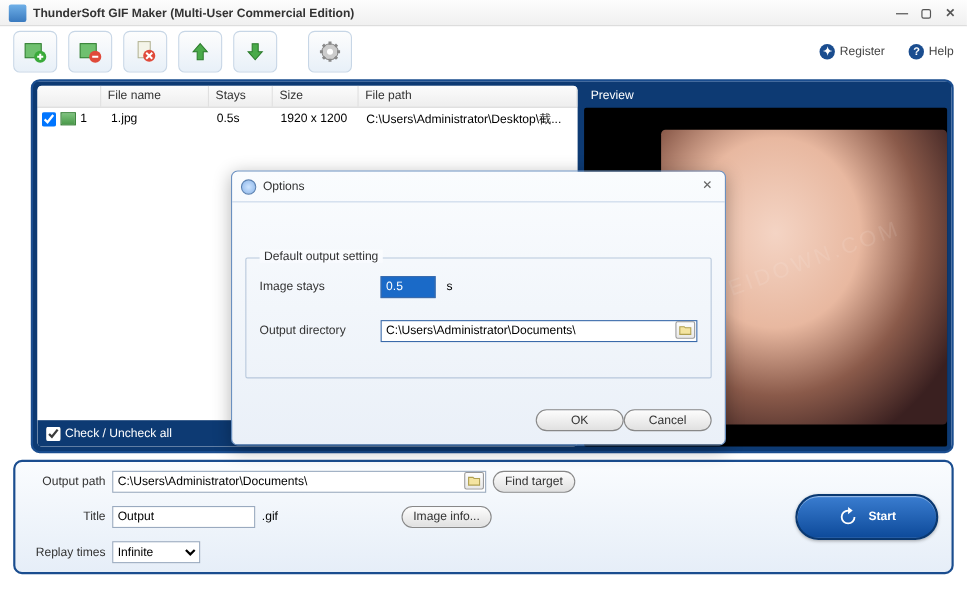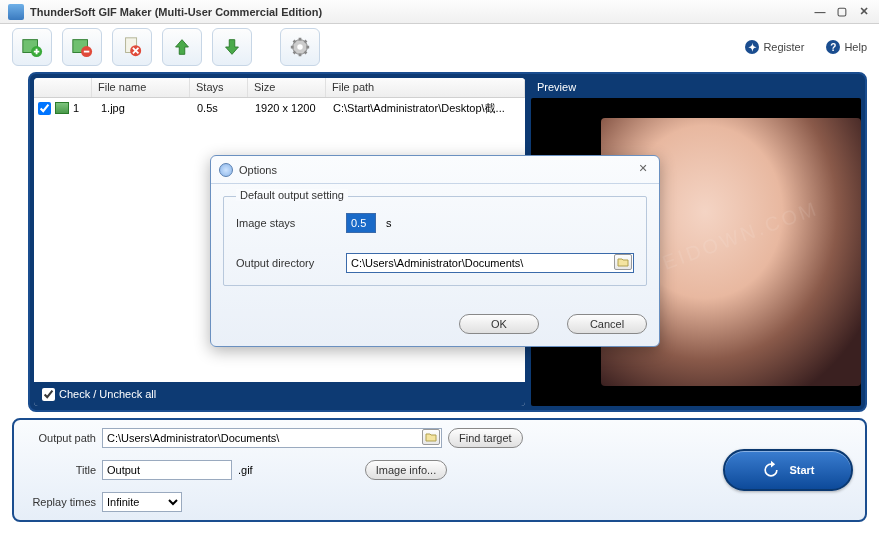--- a/index.html
+++ b/index.html
@@ -50,28 +50,28 @@
 .startbtn .refresh { width: 20px; height: 20px; }
 .browse-icon { width: 18px; height: 16px; border: 1px solid #999; border-radius: 2px; background: linear-gradient(#fdfdfd,#e8e8e8); display: inline-flex; align-items: center; justify-content: center; cursor: pointer; position: absolute; right: 2px; top: 1px; }
 
 
 .dialog { position: absolute; left: 210px; top: 155px; width: 450px; background: linear-gradient(#fafcfe,#eaf0f8); border: 1px solid #6a90c0; border-radius: 6px; box-shadow: 0 4px 16px rgba(0,0,0,0.3); }
 .dialog .dlgtitle { height: 28px; display: flex; align-items: center; padding: 0 8px; border-bottom: 1px solid #c8d6e8; }
 .dialog .dlgtitle .dlgicon { width: 14px; height: 14px; border: 1px solid #5a80b0; border-radius: 50%; background: radial-gradient(#cde4ff,#8ab4e8); margin-right: 6px; }
 .dialog .dlgtitle .dlgname { font-weight: normal; color: #333; flex: 1; }
 .dialog .dlgtitle .dlgclose { width: 16px; height: 16px; color: #666; cursor: pointer; text-align: center; }
 .dialog .dlgbody { padding: 12px; }
-.fieldset { border: 1px solid #b8c8dc; border-radius: 2px; padding: 16px 12px 12px 12px; margin-bottom: 16px; }
+.fieldset { border: 1px solid #b8c8dc; border-radius: 2px; padding: 16px 12px 32px 12px; margin-bottom: 16px; margin-top: 38px; }
 .fieldset .legend { position: relative; top: -24px; background: linear-gradient(#fafcfe,#f8fafe); padding: 0 4px; display: inline-block; color: #333; }
 .fieldset .inner { margin-top: -12px; display: flex; flex-direction: column; gap: 20px; }
 .dlgrow { display: flex; align-items: center; gap: 10px; }
 .dlgrow .dlglbl { width: 100px; color: #333; }
 .dlg-input { border: 1px solid #3a6aaa; background: #fff; padding: 2px 4px; height: 20px; }
 .dlg-input.sel { background: #1a6ac8; color: #fff; }
-.dlgbtns { display: flex; justify-content: flex-end; gap: 28px; padding: 0 12px 12px; }
+.dlgbtns { display: flex; justify-content: flex-end; gap: 0; padding: 0 12px 12px; }
 select { border: 1px solid #9aaabf; height: 20px; background: #fff; }
 .relwrap { position: relative; }
 </style>
 </head>
 <body>
 
 <div class="titlebar">
   <div class="appicon"></div>
   <div class="title">ThunderSoft GIF Maker (Multi-User Commercial Edition)</div>
   <div class="winbtns">
@@ -144,21 +144,21 @@
       <div class="col" style="flex:1">File path</div>
     </div>
     <div class="filelist">
       <div class="filerow">
         <input type="checkbox" checked="" style="">
         <span class="thumb"></span>
         <span class="num">1</span>
         <span style="width:96px">1.jpg</span>
         <span style="width:58px">0.5s</span>
         <span style="width:78px">1920 x 1200</span>
-        <span style="flex:1">C:\Start\Administrator\Desktop\截...</span>
+        <span style="flex:1">C:\Users\Administrator\Desktop\截...</span>
       </div>
     </div>
     <div class="checkbar">
       <input type="checkbox" checked="" style="">
       <span>Check / Uncheck all</span>
     </div>
   </div>
   <div class="preview-wrap">
     <div class="preview-label">Preview</div>
     <div class="preview-img">
@@ -209,21 +209,21 @@
     <span class="dlgicon"></span>
     <span class="dlgname">Options</span>
     <span class="dlgclose">✕</span>
   </div>
   <div class="dlgbody">
     <div class="fieldset">
       <span class="legend">Default output setting</span>
       <div class="inner">
         <div class="dlgrow">
           <span class="dlglbl">Image stays</span>
-          <input class="dlg-input sel" style="width: 30px;" value="0.5">
+          <input class="dlg-input sel" style="width: 50px;" value="0.5">
           <span>s</span>
         </div>
         <div class="dlgrow">
           <span class="dlglbl">Output directory</span>
           <span class="relwrap" style="flex:1">
             <input class="dlg-input" style="width: 100%; padding-right: 22px;" value="C:\Users\Administrator\Documents\">
             <span class="browse-icon">
               <svg width="12" height="10" viewBox="0 0 12 10">
                   <path d="M1 2h4l1 1h5v6H1z" fill="#f4e4a0" stroke="#b0a050"></path>
                 </svg>

